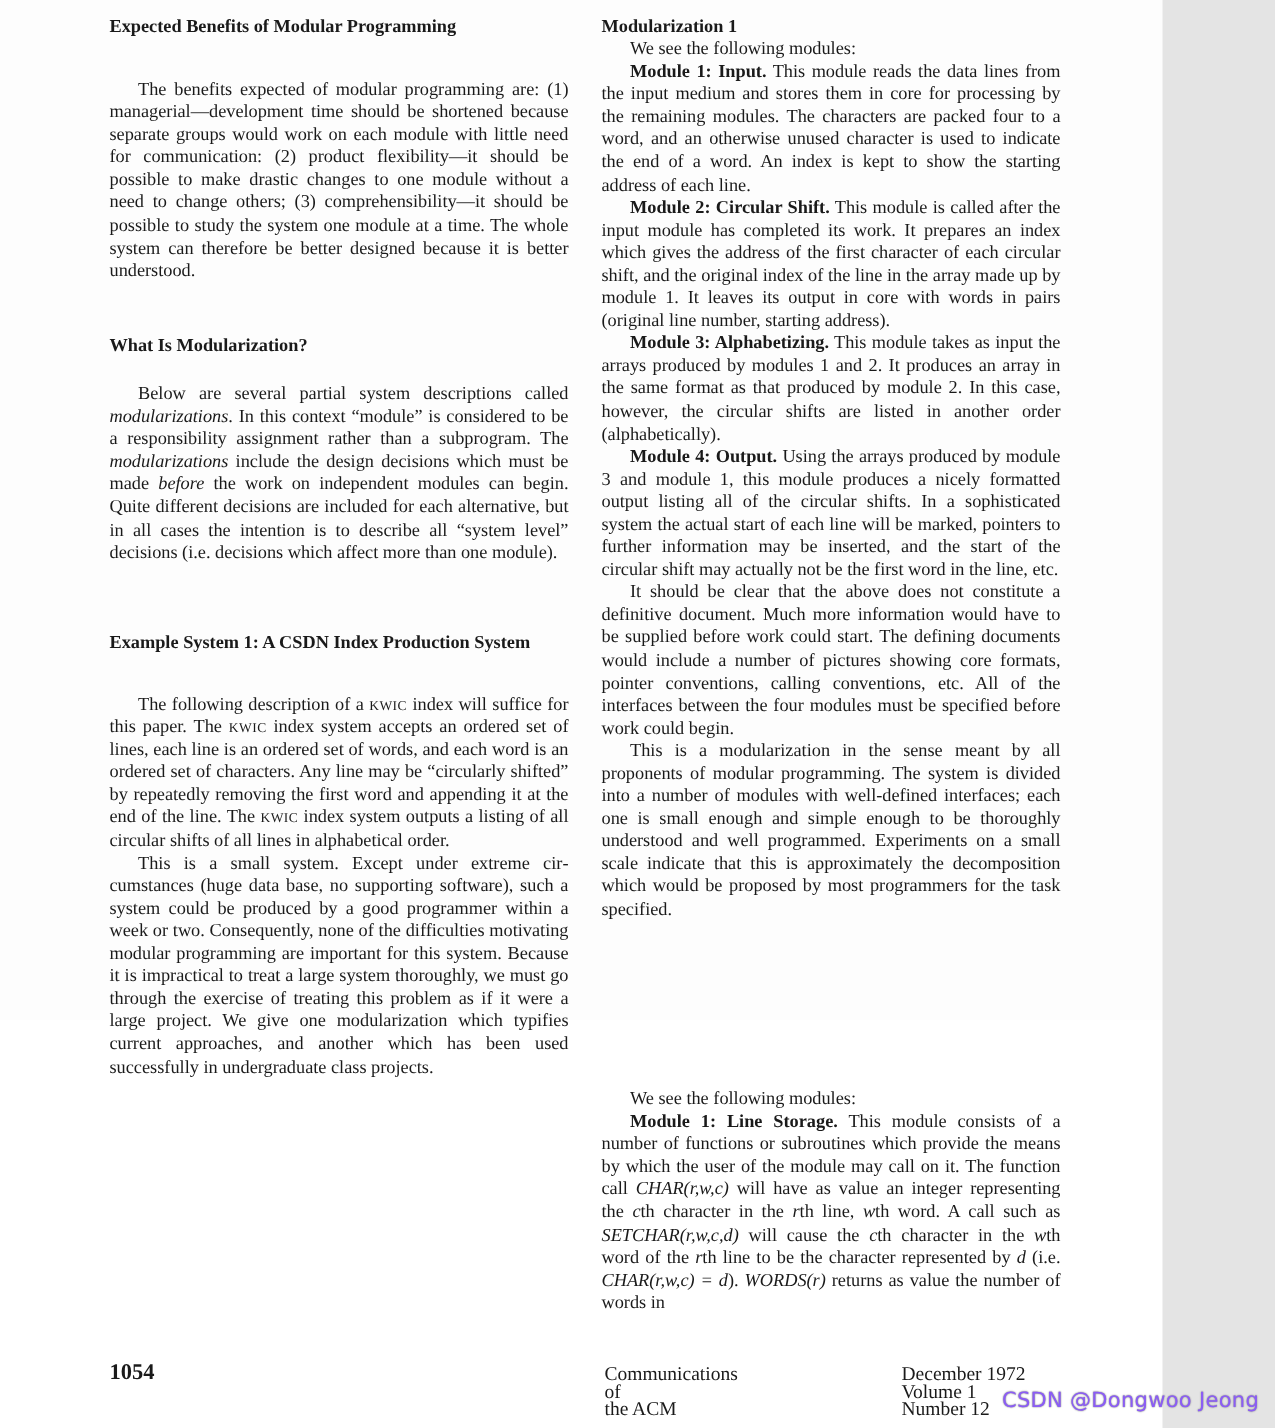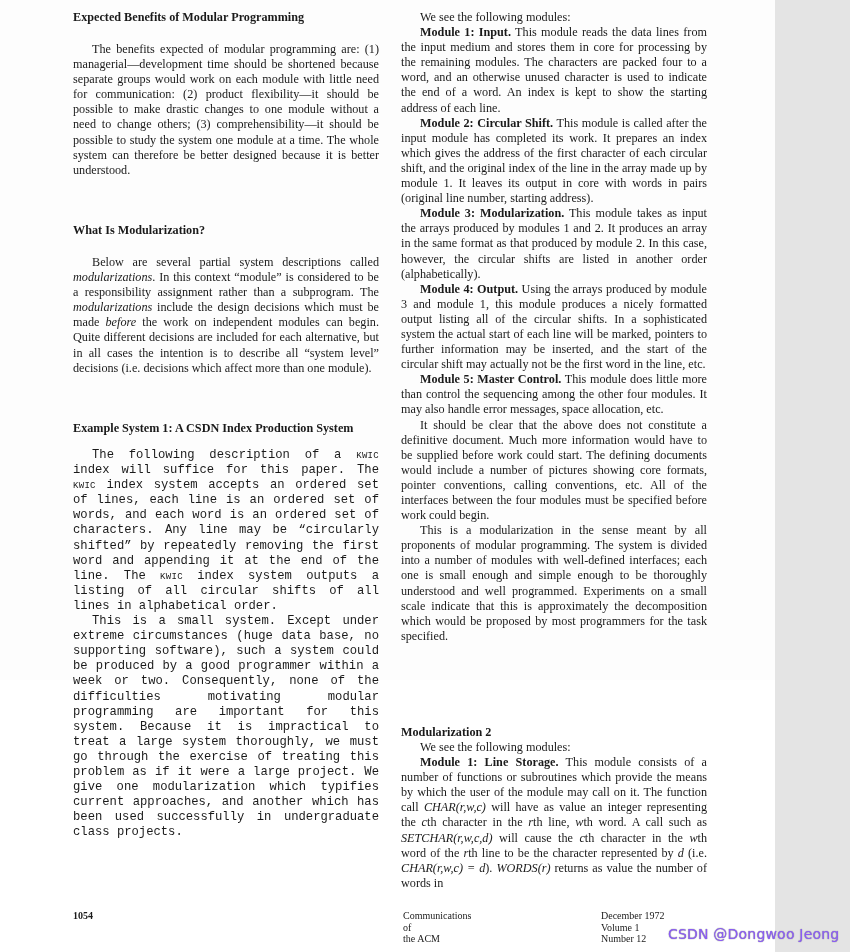--- a/index.html
+++ b/index.html
@@ -53,38 +53,38 @@
     .sc {
       font-variant: small-caps;
       text-transform: lowercase;
       letter-spacing: 0.3px;
     }
     .b { font-weight: bold; }
     .i { font-style: italic; margin-top: 20px; }
 
     
     #h-benefits { position: absolute; top: 10px; left: 0; width: 306px; }
-    #p-benefits { position: absolute; top: 42px; left: 0; width: 306px; }
+    #p-benefits { position: absolute; top: 52px; left: 0; width: 306px; }
     #h-whatis   { position: absolute; top: 223px; left: 0; width: 306px; }
     #p-whatis   { position: absolute; top: 255px; left: 0; width: 306px; }
     #h-example  { position: absolute; top: 421px; left: 0; width: 306px; }
-    #p-example  { position: absolute; top: 448px; left: 0; width: 306px; font-family: Liberation Mono, monospace; }
+    #p-example  { position: absolute; top: 462px; left: 0; width: 306px; }
 
     
     #rc-body  { position: absolute; top: 10px; left: 0; width: 306px; }
     #rc-mod2  { position: absolute; top: 725px; left: 0; width: 306px; }
 
     .footer {
       position: absolute;
       top: 910px;
-      font-size: 10px;
+      font-size: 13px;
       line-height: 11.5px;
       color: #1a1a1a;
     }
-    .footer-page { left: 73px; font-weight: bold; font-size: 10px; }
+    .footer-page { left: 73px; font-weight: bold; font-size: 15px; }
     .footer-journal { left: 403px; }
     .footer-issue { left: 557px; margin-left: 44px; }
     .footer div { white-space: nowrap; }
 
     .watermark {
       position: absolute;
       left: 668px;
       top: 926px;
       font-family: "DejaVu Sans", "Liberation Sans", sans-serif;
       font-size: 14px;
@@ -109,32 +109,31 @@
 
     <h2 id="h-example" class="heading">Example System 1: A CSDN Index Production System</h2>
     <div id="p-example">
       <p><span>The following description of a </span><span class="sc">KWIC</span><span> index will suffice for this paper. The </span><span class="sc">KWIC</span><span> index system accepts an ordered set of lines, each line is an ordered set of words, and each word is an ordered set of characters. Any line may be “circularly shifted” by repeatedly removing the first word and appending it at the end of the line. The </span><span class="sc">KWIC</span><span> index system outputs a listing of all circular shifts of all lines in alphabetical order.</span></p>
       <p>This is a small system. Except under extreme cir­cumstances (huge data base, no supporting software), such a system could be produced by a good programmer within a week or two. Consequently, none of the difficulties motivating modular programming are im­portant for this system. Because it is impractical to treat a large system thoroughly, we must go through the exercise of treating this problem as if it were a large project. We give one modularization which typifies current approaches, and another which has been used successfully in undergraduate class projects.</p>
     </div>
   </div>
 
   <div class="col col-right">
     <div id="rc-body">
+      <h2 class="heading">Modularization 1</h2>
       <p>We see the following modules:</p>
       <p><span class="b">Module 1: Input.</span><span> This module reads the data lines from the input medium and stores them in core for processing by the remaining modules. The characters are packed four to a word, and an otherwise unused character is used to indicate the end of a word. An index is kept to show the starting address of each line.</span></p>
       <p><span class="b">Module 2: Circular Shift.</span><span> This module is called after the input module has completed its work. It prepares an index which gives the address of the first character of each circular shift, and the original index of the line in the array made up by module 1. It leaves its output in core with words in pairs (original line number, starting address).</span></p>
-      <p><span class="b">Module 3: Modularization.</span><span> This module takes as input the arrays produced by modules 1 and 2. It produces an array in the same format as that produced by module 2. In this case, however, the circular shifts are listed in another order (alphabetically).</span></p>
+      <p><span class="b">Module 3: Alphabetizing.</span><span> This module takes as input the arrays produced by modules 1 and 2. It produces an array in the same format as that produced by module 2. In this case, however, the circular shifts are listed in another order (alphabetically).</span></p>
       <p><span class="b">Module 4: Output.</span><span> Using the arrays produced by module 3 and module 1, this module produces a nicely formatted output listing all of the circular shifts. In a sophisticated system the actual start of each line will be marked, pointers to further information may be inserted, and the start of the circular shift may actually not be the first word in the line, etc.</span></p>
-      <p><span class="b">Module 5: Master Control.</span><span> This module does little more than control the sequencing among the other four modules. It may also handle error messages, space allocation, etc.</span></p>
       <p>It should be clear that the above does not constitute a definitive document. Much more information would have to be supplied before work could start. The defin­ing documents would include a number of pictures showing core formats, pointer conventions, calling conventions, etc. All of the interfaces between the four modules must be specified before work could begin.</p>
       <p>This is a modularization in the sense meant by all proponents of modular programming. The system is divided into a number of modules with well-defined interfaces; each one is small enough and simple enough to be thoroughly understood and well programmed. Experiments on a small scale indicate that this is approximately the decomposition which would be proposed by most programmers for the task specified.</p>
     </div>
 
     <div id="rc-mod2">
-      <h2 class="heading">Modularization 2</h2>
       <p>We see the following modules:</p>
       <p><span class="b">Module 1: Line Storage.</span><span> This module consists of a number of functions or subroutines which provide the means by which the user of the module may call on it. The function call </span><span class="i">CHAR(r,w,c)</span><span> will have as value an integer representing the </span><span class="i">c</span><span>th character in the </span><span class="i">r</span><span>th line, </span><span class="i">w</span><span>th word. A call such as </span><span class="i">SETCHAR(r,w,c,d)</span><span> will cause the </span><span class="i">c</span><span>th character in the </span><span class="i">w</span><span>th word of the </span><span class="i">r</span><span>th line to be the character represented by </span><span class="i">d</span><span> (i.e. </span><span class="i">CHAR(r,w,c) = d</span><span>). </span><span class="i">WORDS(r)</span><span> returns as value the number of words in</span></p>
     </div>
   </div>
 
   <div class="footer footer-page">1054</div>
   <div class="footer footer-journal">
     <div>Communications</div>
     <div>of</div>
     <div>the ACM</div>

